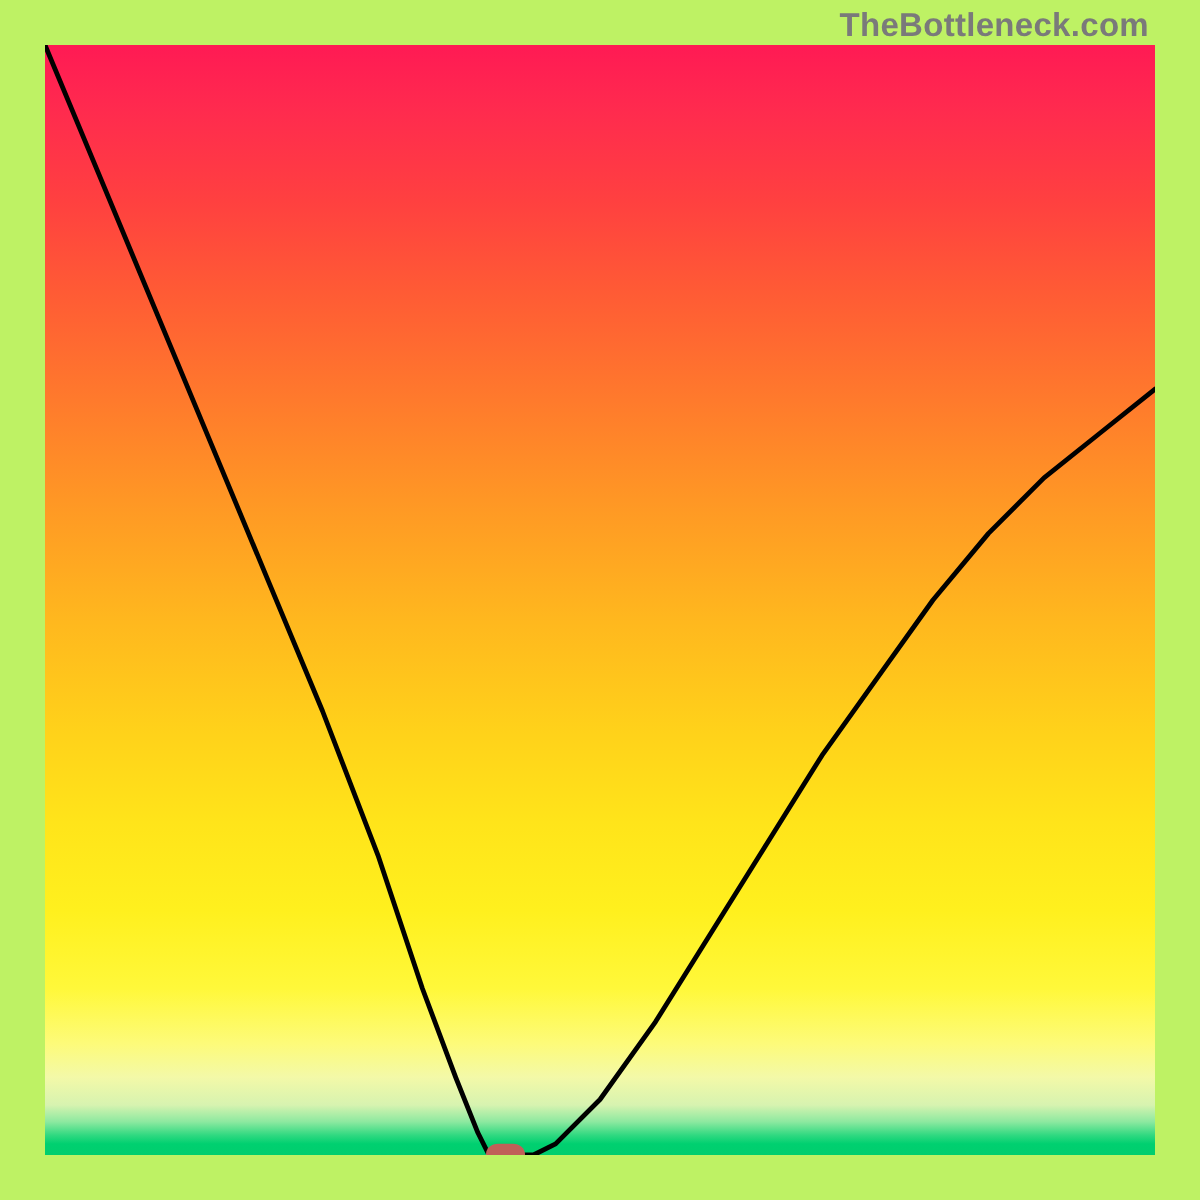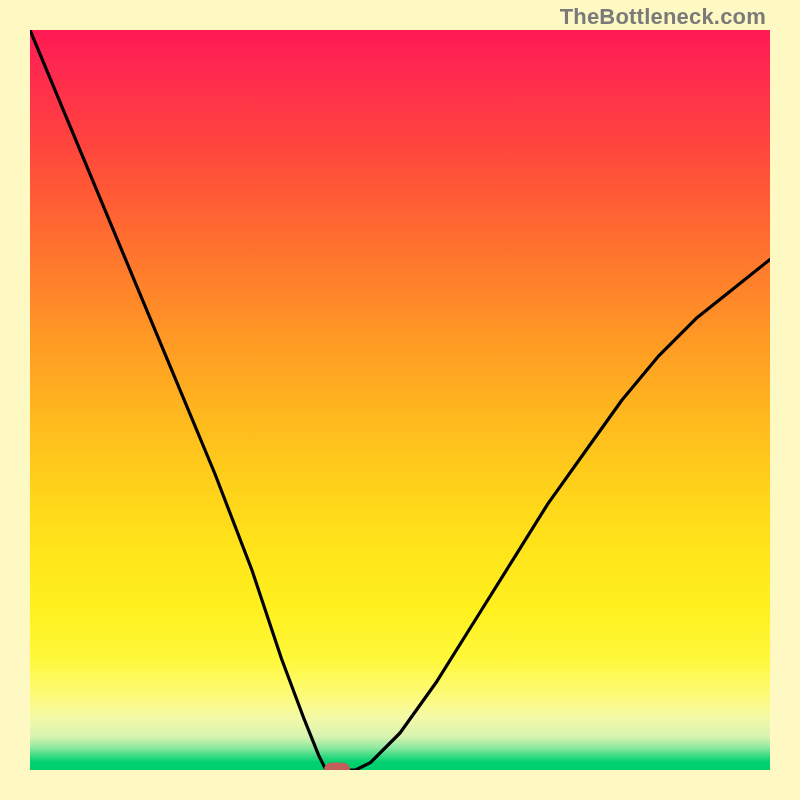--- a/index.html
+++ b/index.html
@@ -3,21 +3,21 @@
 <meta charset="utf-8">
 <style>
   * { margin: 0; padding: 0; box-sizing: border-box; }
   html, body { width: 800px; height: 800px; overflow: hidden; }
   body { background: #000; font-family: Arial, Helvetica, sans-serif; }
 
   .frame {
     position: absolute;
     left: 0; top: 0;
     width: 800px; height: 800px;
-    background: #fef9c3;
+    background: #bef264;
   }
 
   .plot {
     position: absolute;
     left: 30px; top: 30px;
     width: 740px; height: 740px;
     overflow: hidden;
   }
 
   .gradient-bg {

